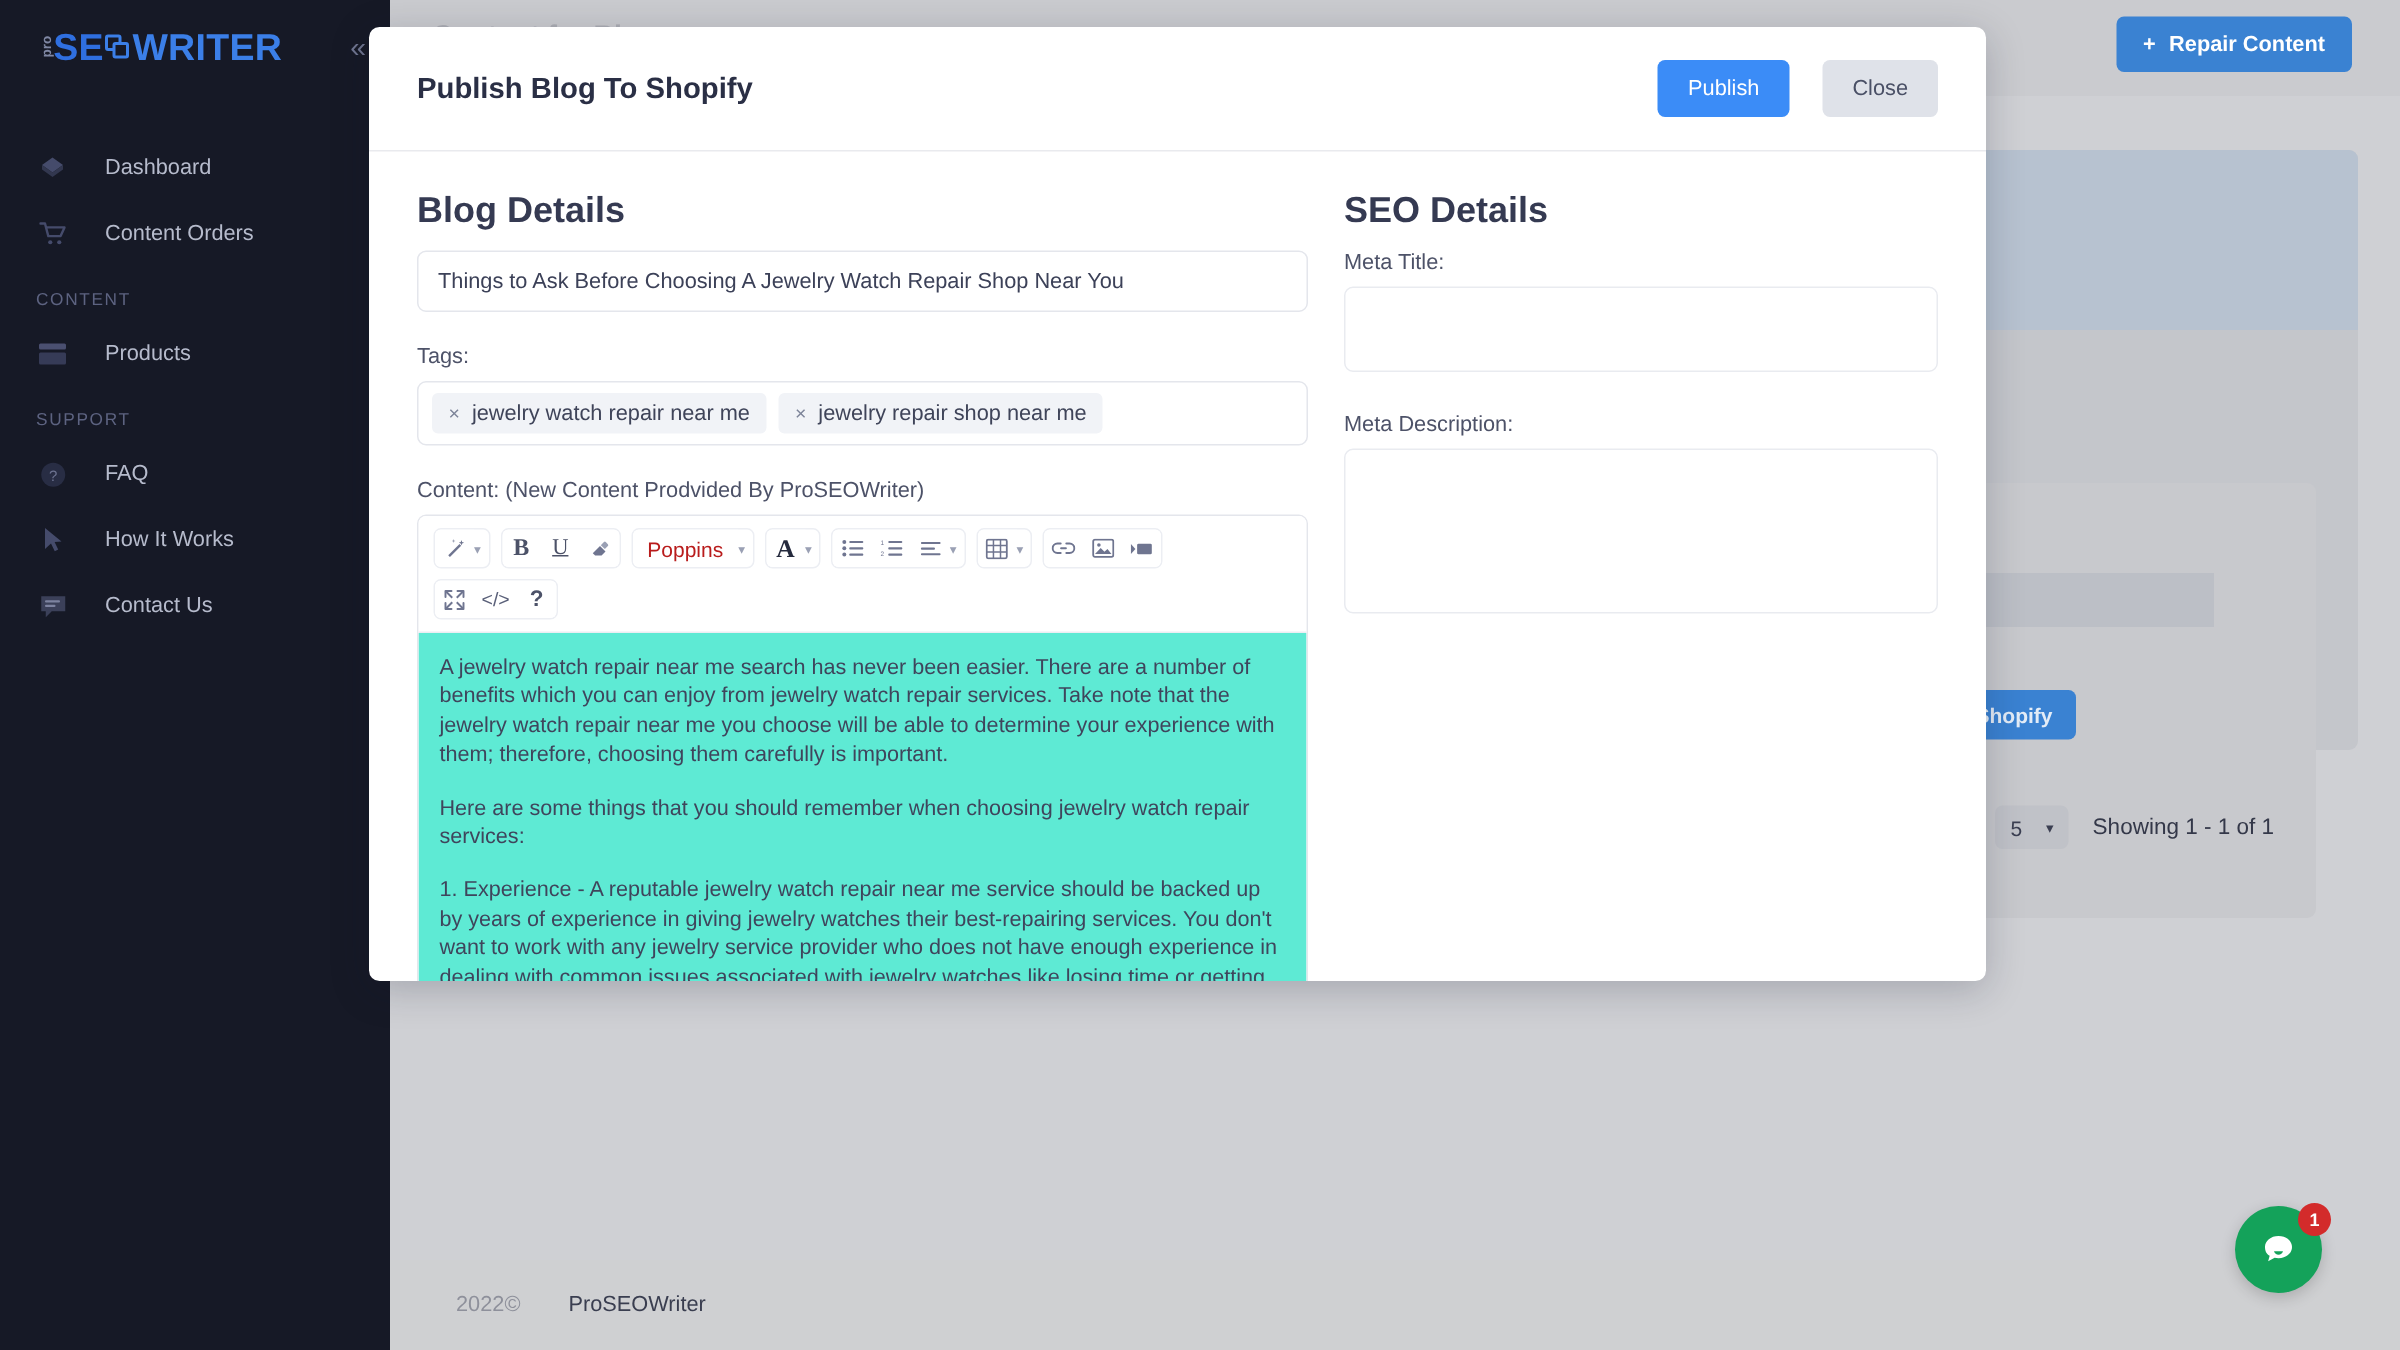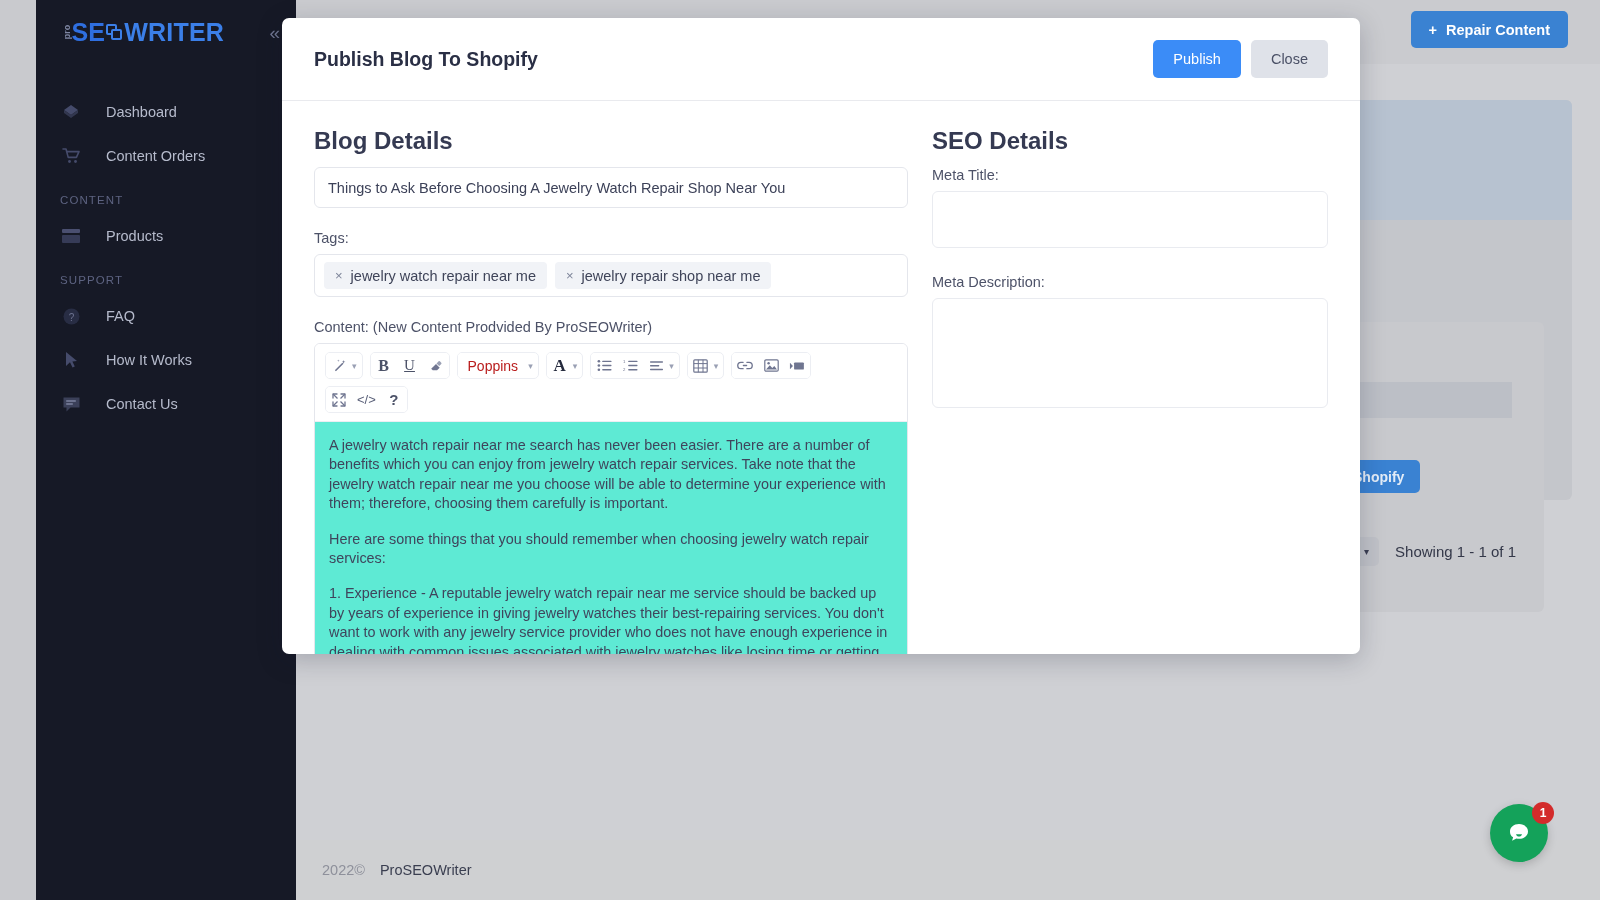--- a/index.html
+++ b/index.html
@@ -4,21 +4,21 @@
 <style>
   * { box-sizing: border-box; margin: 0; padding: 0; }
   html, body {
     width: 1600px; height: 900px;
     font-family: "Liberation Sans", sans-serif;
     overflow: hidden;
     background: #c9cace;
   }
 
   
-  #app { position: absolute; inset: 0; margin-left: 36px; }
+  #app { position: absolute; inset: 0; }
 
   
   .sidebar {
     position: absolute; left: 0; top: 0; width: 260px; height: 900px;
     background: #161926; z-index: 3;
   }
   .sb-brand {
     height: 64px; display: flex; align-items: center;
     padding: 0 18px 0 24px; gap: 10px;
   }
@@ -90,21 +90,21 @@
   }
   .pager { position: absolute; right: 28px; top: 215px; display: flex; align-items: center; gap: 16px; }
   .pager-select {
     background: #c0c2c8; border: none; border-radius: 5px; height: 29px; padding: 0 10px;
     display: flex; align-items: center; gap: 16px; color: #3b3f52; font-size: 14px; cursor: pointer;
   }
   .pager-text { color: #343849; font-size: 15px; }
 
   .footer {
     position: absolute; left: 0; right: 0; bottom: 0; height: 60px;
-    background: #cfd0d2; display: flex; align-items: center; padding-left: 26px; gap: 15px;
+    background: #cfd0d2; display: flex; align-items: center; padding-left: 44px; gap: 32px;
   }
   .footer .yr { color: #8e909b; font-size: 14.5px; }
   .footer .nm { color: #3a3e50; font-size: 14.5px; }
 
   
   .chat-fab {
     position: absolute; right: 52px; bottom: 38px; width: 58px; height: 58px;
     border-radius: 50%; background: #14a25a; z-index: 6; cursor: pointer;
     display: flex; align-items: center; justify-content: center;
     box-shadow: 0 3px 10px rgba(0,0,0,.18);
@@ -120,21 +120,21 @@
   .modal {
     position: absolute; left: 246px; top: 18px; width: 1078px; height: 636px;
     background: #ffffff; border-radius: 7px; box-shadow: 0 6px 26px rgba(20,25,45,.22);
     overflow: hidden;
   }
   .modal-head {
     height: 83px; border-bottom: 1px solid #e9eaee;
     display: flex; align-items: center; padding: 0 32px;
   }
   .modal-title { font-size: 19.5px; font-weight: 600; color: #2a2f45; }
-  .modal-actions { margin-left: auto; display: flex; gap: 10px; }
+  .modal-actions { margin-left: auto; display: flex; gap: 22px; }
   .btn {
     border: none; border-radius: 5px; height: 38px; padding: 0 20px;
     font-size: 14.5px; cursor: pointer; font-family: "Liberation Sans", sans-serif;
   }
   .btn-publish { background: #3b8cf7; color: #fff; }
   .btn-close { background: #dfe2e9; color: #4a5066; }
 
   .modal-body { display: flex; padding: 26px 32px 0 32px; gap: 0; }
   .col-left { width: 594px; flex: 0 0 594px; }
   .col-right { flex: 1; padding-left: 24px; }

